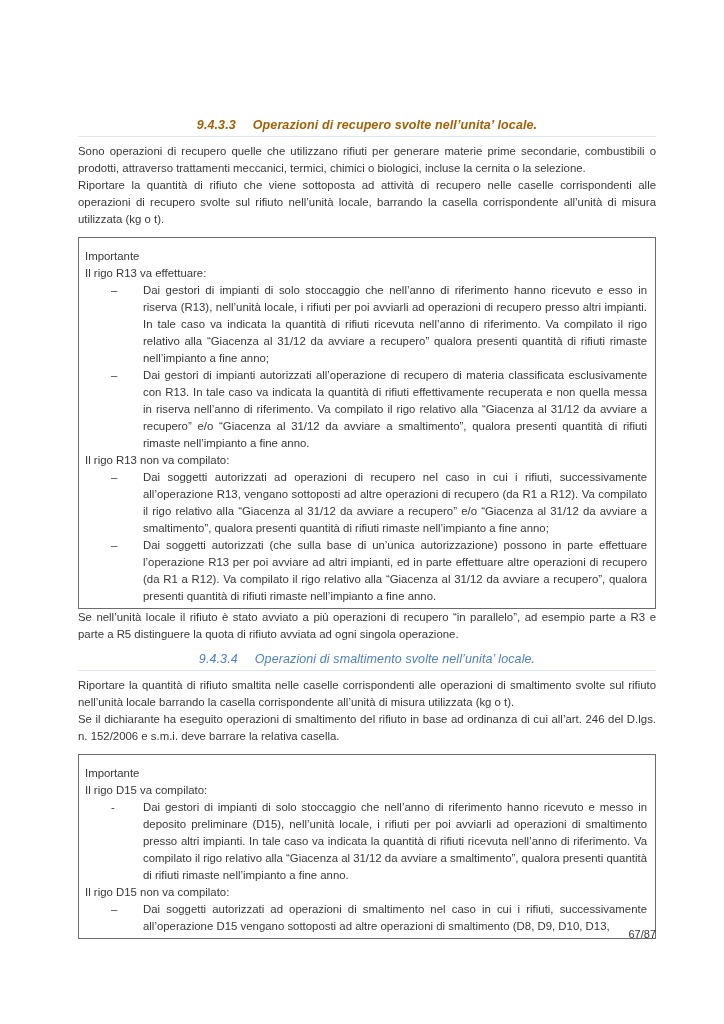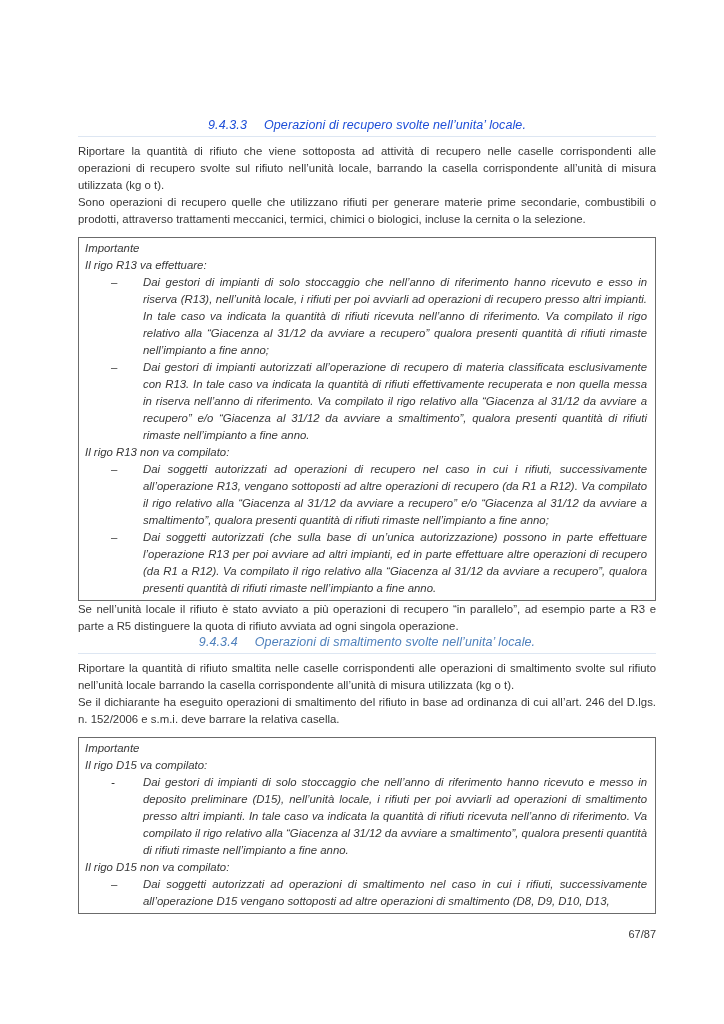--- a/index.html
+++ b/index.html
@@ -28,22 +28,21 @@
     margin-bottom: 6px;
   }
   .heading .heading-number { margin-right: 17px; }
   .par {
     font-size: 11.4px;
     line-height: 17px;
     text-align: justify;
   }
   .note-box {
     border: 1px solid #6b6b6b;
-    font-style: italic;
-    padding: 2px 8px 3px 6px;
+    padding: 10px 8px 3px 6px;
     margin-top: 9px;
   }
   .note-box .box-line {
     font-size: 11.4px;
     line-height: 17px;
   }
   .bullet { display: flex; }
   .bullet .marker {
     flex: none;
     width: 15px;
@@ -52,40 +51,40 @@
     line-height: 17px;
   }
   .bullet .btext {
     flex: 1;
     font-size: 11.4px;
     line-height: 17px;
     text-align: justify;
     margin-left: 17px;
   }
   .after-box { margin-top: 0; }
-  .heading-2 { margin-top: 0; }
+  .heading-2 { margin-top: 9px; }
   .footer {
     position: absolute;
     left: 78px;
     top: 928px;
     width: 578px;
     text-align: right;
     font-size: 11px;
     color: #373737;
   }
 </style>
 </head>
 <body>
 
 <div class="content">
 
-  <h3 class="heading" style="color: #1d4ed8;"><span class="heading-number">9.4.3.3</span><span>Operazioni di recupero svolte nell’unita’ locale.</span></h3>
+  <h3 class="heading" style="color: #a16207; font-weight: bold;"><span class="heading-number">9.4.3.3</span><span>Operazioni di recupero svolte nell’unita’ locale.</span></h3>
 
+  <p class="par">Sono operazioni di recupero quelle che utilizzano rifiuti per generare materie prime secondarie, combustibili o prodotti, attraverso trattamenti meccanici, termici, chimici o biologici, incluse la cernita o la selezione.</p>
   <p class="par">Riportare la quantità di rifiuto che viene sottoposta ad attività di recupero nelle caselle corrispondenti alle operazioni di recupero svolte sul rifiuto nell’unità locale, barrando la casella corrispondente all’unità di misura utilizzata (kg o t).</p>
-  <p class="par">Sono operazioni di recupero quelle che utilizzano rifiuti per generare materie prime secondarie, combustibili o prodotti, attraverso trattamenti meccanici, termici, chimici o biologici, incluse la cernita o la selezione.</p>
 
   <div class="note-box" style="border-color: rgb(107, 107, 107);">
     <div class="box-line">Importante</div>
     <div class="box-line">Il rigo R13 va effettuare:</div>
 
     <div class="bullet">
       <span class="marker">–</span>
       <div class="btext">Dai gestori di impianti di solo stoccaggio che nell’anno di riferimento hanno ricevuto e esso in riserva (R13), nell’unità locale, i rifiuti per poi avviarli ad operazioni di recupero presso altri impianti. In tale caso va indicata la quantità di rifiuti ricevuta nell’anno di riferimento. Va compilato il rigo relativo alla “Giacenza al 31/12 da avviare a recupero” qualora presenti quantità di rifiuti rimaste nell’impianto a fine anno;</div>
     </div>
     <div class="bullet">

